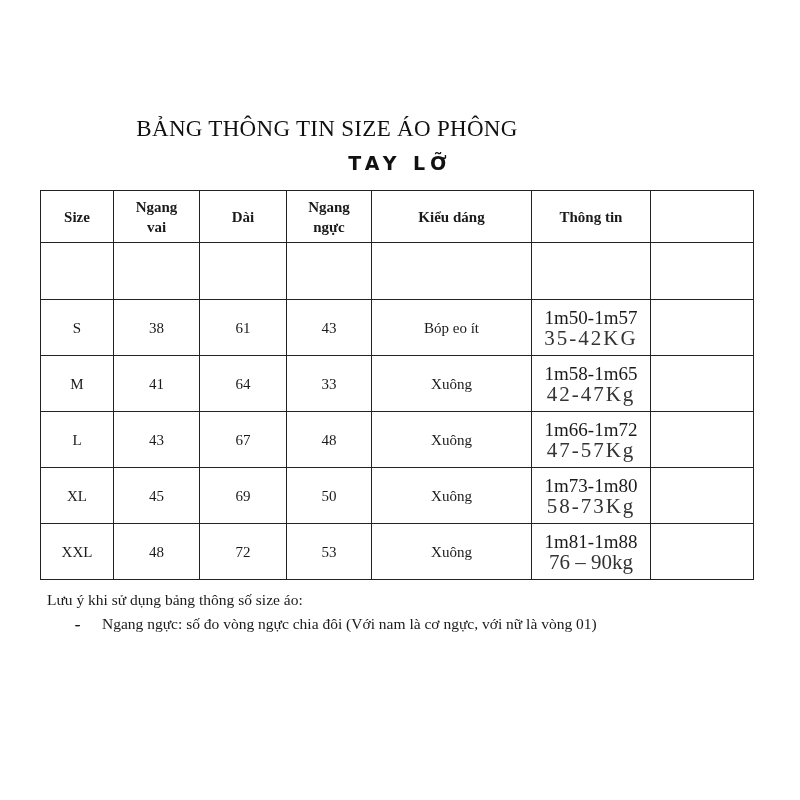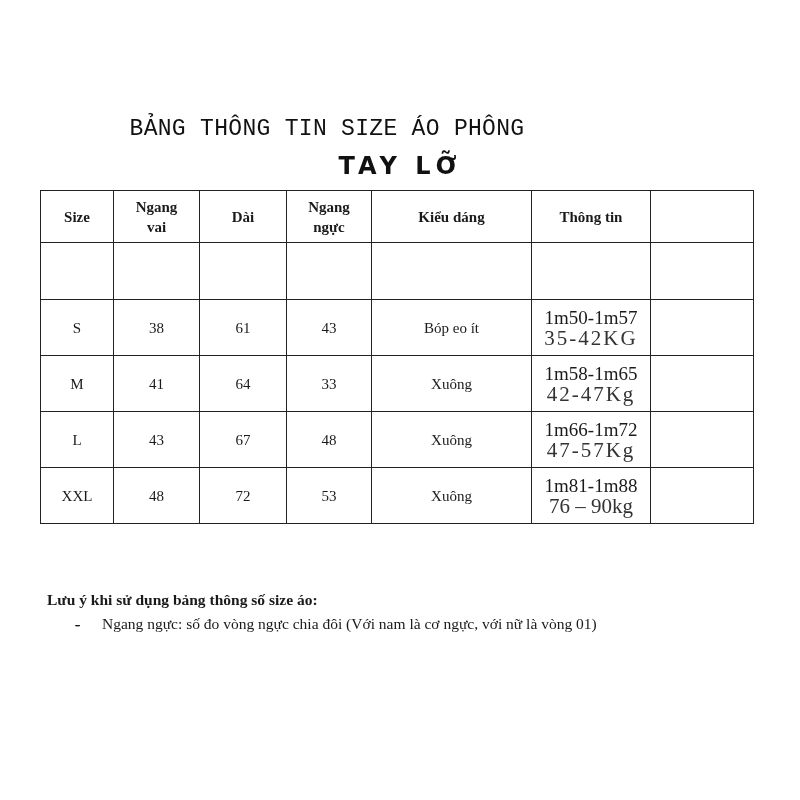--- a/index.html
+++ b/index.html
@@ -1,28 +1,28 @@
 <!DOCTYPE html>
 <html><head>
   <meta charset="utf-8">
   <style>
     html, body { margin: 0; padding: 0; background: #ffffff; }
     body { width: 800px; height: 800px; position: relative; overflow: hidden; font-family: "Liberation Serif", "DejaVu Serif", serif; color: #1a1a1a; }
-    .title { position: absolute; left: 0; width: 654px; top: 116px; text-align: center; font-size: 23px; font-weight: normal; letter-spacing: 0.3px; color: #111; font-family: Liberation Mono, monospace; }
-    .subtitle { position: absolute; left: 0; width: 800px; top: 152px; text-align: center; font-family: "DejaVu Sans", "Liberation Sans", sans-serif; font-weight: bold; font-size: 24px; letter-spacing: 5px; color: #111; }
+    .title { position: absolute; left: 0; width: 654px; top: 116px; text-align: center; font-size: 23px; font-weight: normal; letter-spacing: 0.3px; color: #111; }
+    .subtitle { position: absolute; left: 0; width: 800px; top: 152px; text-align: center; font-family: "DejaVu Sans", "Liberation Sans", sans-serif; font-weight: bold; font-size: 19px; letter-spacing: 5px; color: #111; }
     table.size-table { position: absolute; left: 40px; top: 190px; border-collapse: collapse; table-layout: fixed; width: 713px; }
     table.size-table td, table.size-table th { border: 1.6px solid #222; text-align: center; vertical-align: middle; padding: 0; font-size: 15px; line-height: 20px; }
     table.size-table th { font-weight: bold; font-size: 15px; height: 51px; }
     table.size-table tr.blank td { height: 56px; }
     table.size-table tr.data td { height: 55px; }
     .info-line1 { display: block; font-size: 19px; }
     .info-line2 { display: block; font-size: 21px; letter-spacing: 2px; color: #333; }
     .info-line2.tight { letter-spacing: 0; }
     .notes { position: absolute; left: 47px; top: 590px; width: 720px; }
-    .notes-title { font-weight: bold; font-size: 15.5px; line-height: 20px; margin: 0 0 4px 0; }
+    .notes-title { font-weight: normal; font-size: 15.5px; line-height: 20px; margin: 0 0 4px 0; }
     .notes ul { list-style: none; margin: 0; padding: 0; }
     .notes li { font-size: 15.5px; line-height: 20.5px; position: relative; padding-left: 55px; }
     .notes li .dash { position: absolute; left: 28px; top: 0; }
   </style>
 </head>
 <body>
 
 <div class="title">BẢNG THÔNG TIN SIZE ÁO PHÔNG</div>
 <div class="subtitle">TAY LỠ</div>
 
@@ -92,20 +92,32 @@
     <td>67</td>
     <td>48</td>
     <td>Xuông</td>
     <td>
       <span class="info-line1">1m66-1m72</span>
       <span class="info-line2">47-57Kg</span>
     </td>
     <td></td>
   </tr>
   <tr class="data">
+    <td>XL</td>
+    <td>45</td>
+    <td>69</td>
+    <td>50</td>
+    <td>Xuông</td>
+    <td>
+      <span class="info-line1">1m73-1m80</span>
+      <span class="info-line2">58-73Kg</span>
+    </td>
+    <td></td>
+  </tr>
+  <tr class="data">
     <td>XXL</td>
     <td>48</td>
     <td>72</td>
     <td>53</td>
     <td>Xuông</td>
     <td>
       <span class="info-line1">1m81-1m88</span>
       <span class="info-line2 tight">76 – 90kg</span>
     </td>
     <td></td>

